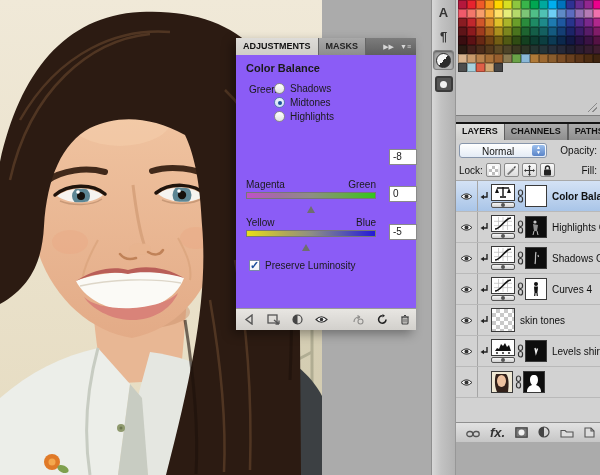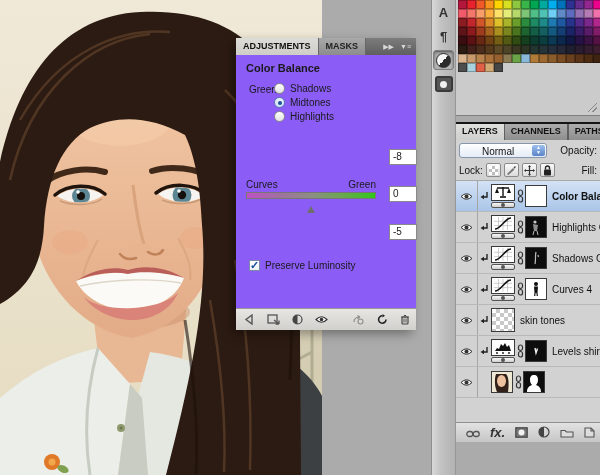--- a/index.html
+++ b/index.html
@@ -380,30 +380,40 @@
     </div>
     <div class="radio-row" style="top:73px">
       <span class="radio"></span>
       <span>Highlights</span>
     </div>
 
     <div class="val-box" style="top:111px">-8</div>
 
     <div class="slider-group" style="top:141px">
       <div class="sl-labels">
-        <span>Curves</span>
+        <span>Magenta</span>
         <span>Green</span>
       </div>
       <div class="sl-bar bar-mg"></div>
       <div class="marker-track">
           <span class="marker" style="left: calc(50% - 4px);"></span>
         </div>
     </div>
     <div class="val-box" style="top:148px">0</div>
 
+    <div class="slider-group" style="top:179px">
+      <div class="sl-labels">
+        <span>Yellow</span>
+        <span>Blue</span>
+      </div>
+      <div class="sl-bar bar-yb"></div>
+      <div class="marker-track">
+          <span class="marker" style="left: calc(46% - 4px);"></span>
+        </div>
+    </div>
     <div class="val-box" style="top:186px">-5</div>
 
     <div class="checkbox-row">
       <span class="checkbox">✓</span>
       <span>Preserve Luminosity</span>
     </div>
 
     <div class="adj-footer">
       <span class="ficon">
         <svg width="11" height="11" viewBox="0 0 11 11">

